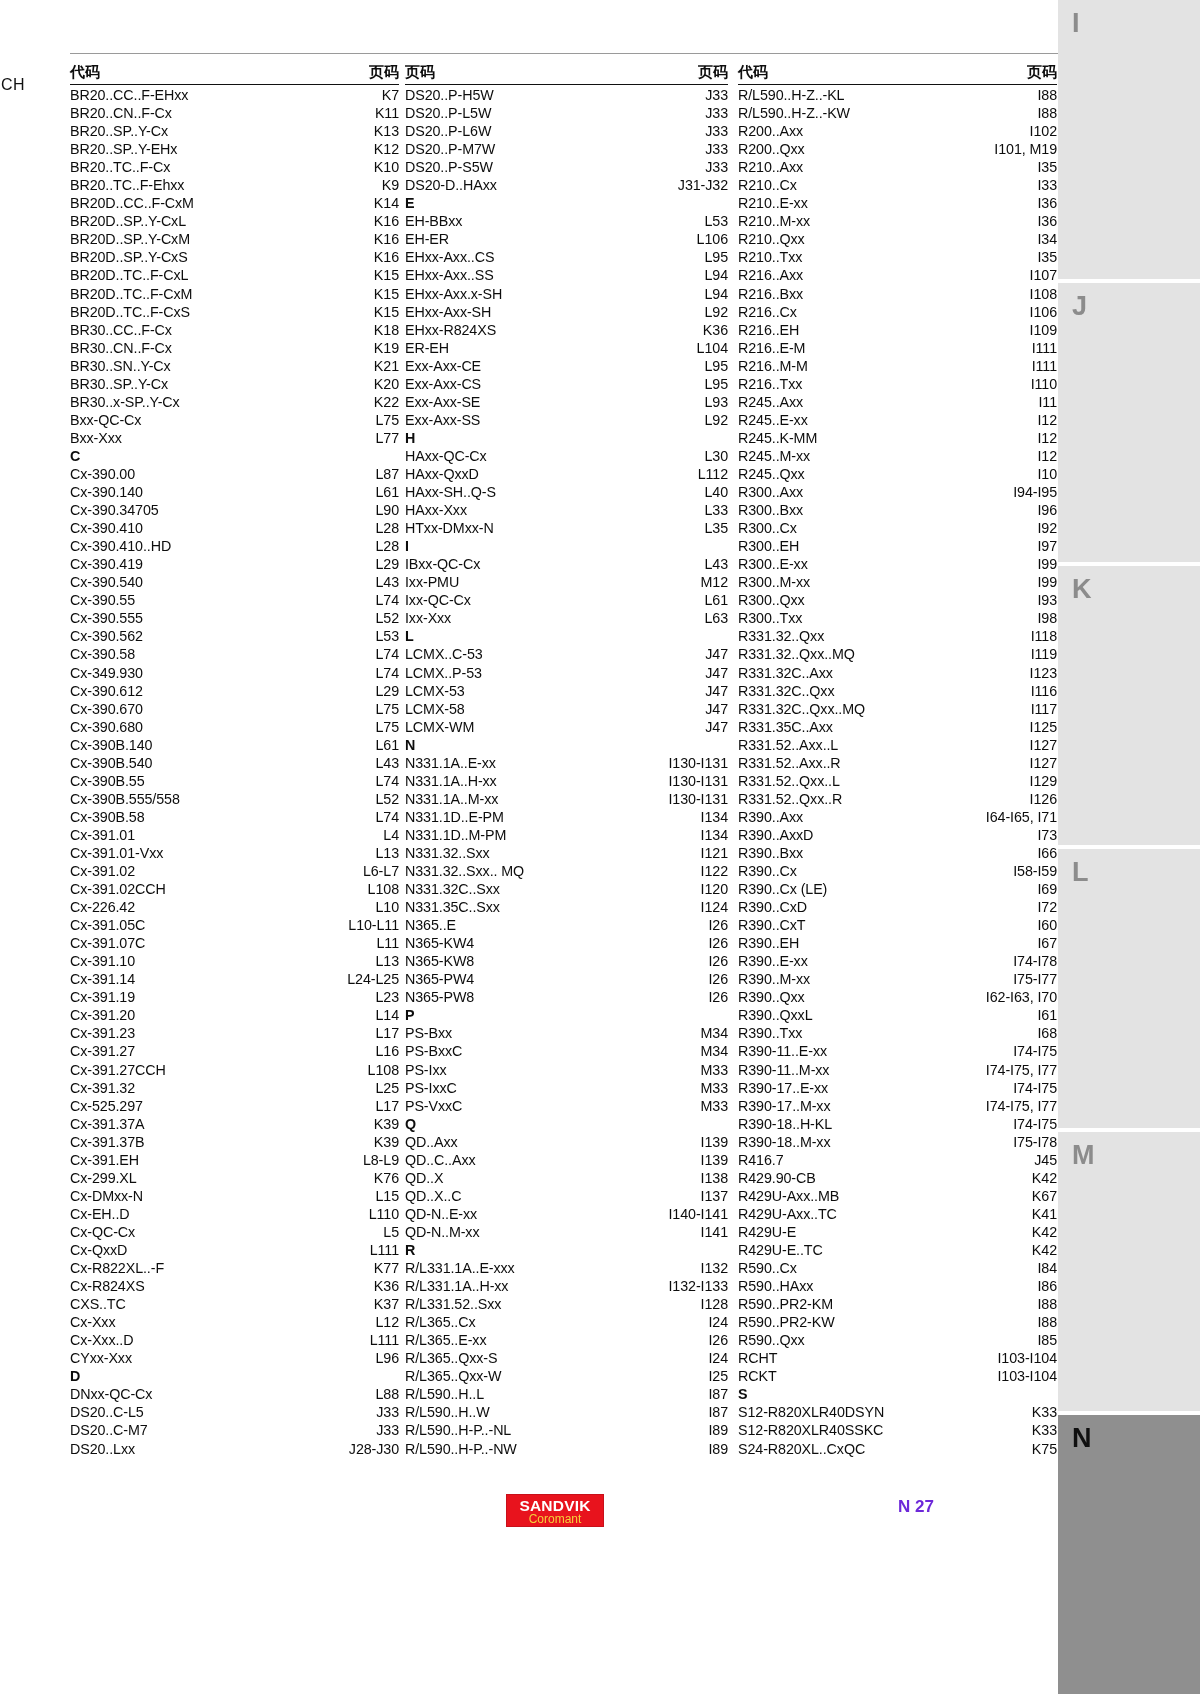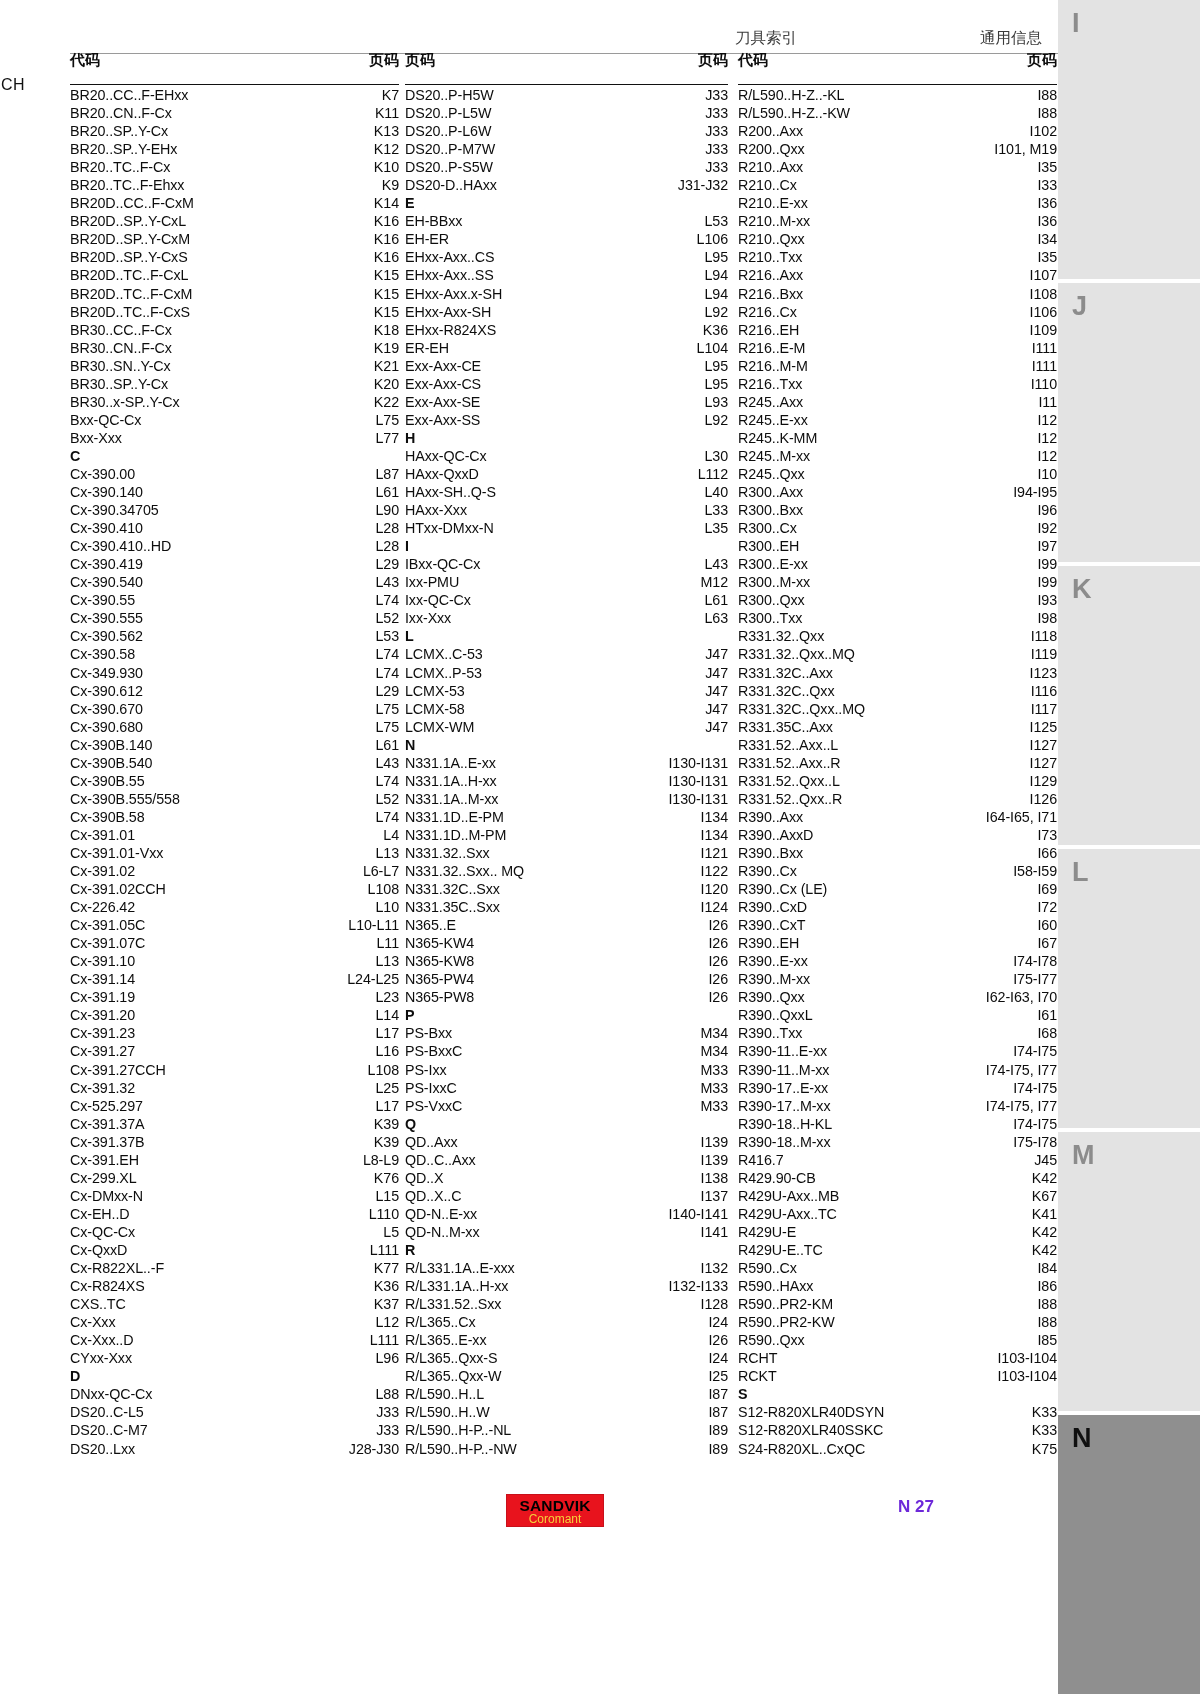--- a/index.html
+++ b/index.html
@@ -66,21 +66,21 @@
   }
   .col { width:329px; }
   .col:nth-child(2) { padding-left:6px; }
   .col:nth-child(3) { padding-left:10px; }
 
   .col-head {
     display:flex; justify-content:space-between; align-items:flex-end;
     font-weight:bold; font-size:15px;
     font-family:Liberation Serif, serif;
     border-bottom:1.4px solid #111;
-    padding-bottom:14px;
+    padding-bottom:2px;
     margin-bottom:1px;
     height:22px;
   }
   .col-head .hl, .col-head .hr { color:#0d0d0d; }
 
   .row {
     display:flex; justify-content:space-between; align-items:baseline;
     font-size:14.3px;
     line-height:18.05px;
     height:18.05px;
@@ -96,45 +96,41 @@
   
   #logo {
     position:absolute; left:506px; top:1494px;
     width:98px; height:33px;
     background:#e8131d;
     border:1px solid #c8101a;
     display:flex; flex-direction:column;
     align-items:center; justify-content:center;
   }
   #logo .logo-main {
-    color:#000000; font-weight:bold; font-size:15.5px;
+    color:#ffffff; font-weight:bold; font-size:15.5px;
     letter-spacing:.2px; line-height:16px;
     font-family:"Liberation Sans", sans-serif;
   }
   #logo .logo-sub {
     color:#f4d03a; font-size:12px; line-height:10px;
     font-family:"Liberation Sans", sans-serif;
   }
   #folio {
     position:absolute; right:0px; top:1497px;
     width:160px; text-align:left;
     font-weight:bold; font-size:17px; color:#6d28d9;
   }
 </style>
 </head>
 <body>
 
 <div id="page">
 
   <div id="side-marker">CH</div>
 
-  <div id="running-head">
-    <div class="rh" id="rh-tool-index">刀具索引</div>
-    <div class="rh" id="rh-general-info">通用信息</div>
-  </div>
   <div id="head-rule"></div>
 
   <div id="columns">
       <div class="col">
         <div class="col-head">
           <span class="hl">代码</span>
           <span class="hr">页码</span>
         </div>
         <div class="row">
           <span class="code">BR20..CC..F-EHxx</span>

